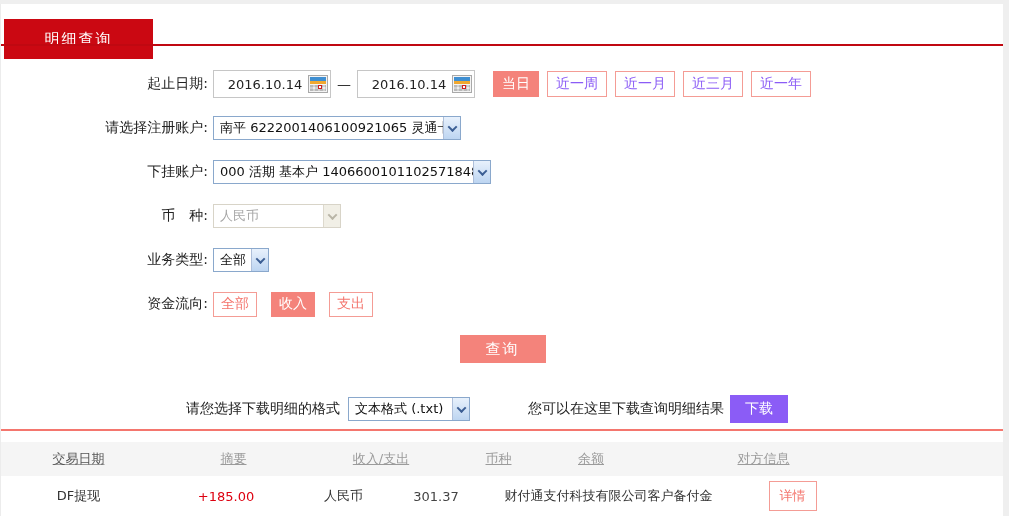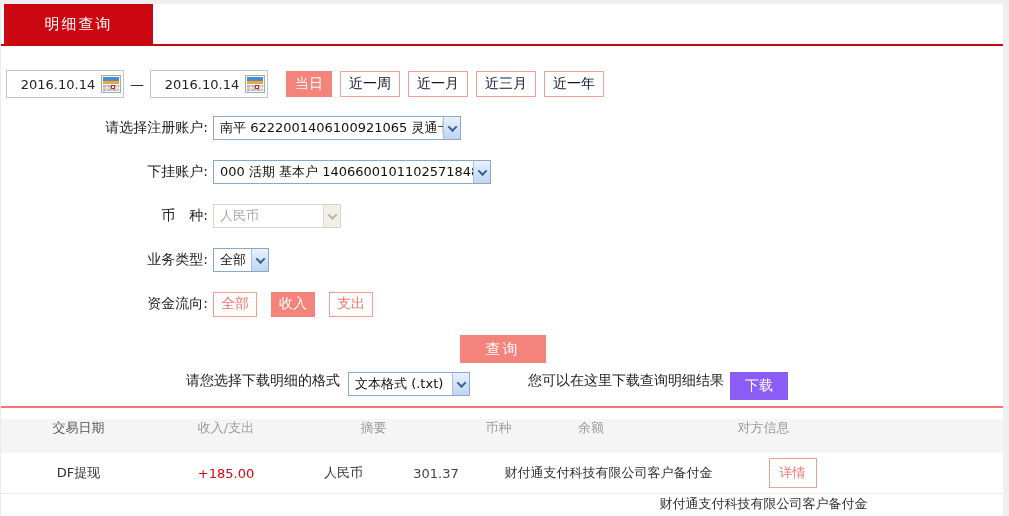--- a/index.html
+++ b/index.html
@@ -8,21 +8,21 @@
     background:#efefef;
     font-family:"DejaVu Sans","Liberation Sans",sans-serif;
     position:relative;
   }
   .panel {
     position:absolute; top:4px; left:0; width:1003px; height:512px;
     background:#ffffff; border-left:1px solid #ececec; overflow:hidden;
   }
   
   .tab {
-    position:absolute; top:0; left:3px; width:149px; height:40px;
+    position:absolute; top:15px; left:3px; width:149px; height:40px;
     background:#cb0812; color:#fff; font-size:15px; letter-spacing:2px;
     display:flex; align-items:center; justify-content:center; cursor:pointer;
   }
   .tab-underline {
     position:absolute; top:40px; left:0; width:1003px; height:2px; background:#c00811;
   }
   
   .form { position:absolute; top:42px; left:0; width:1003px; }
   .frow { display:flex; align-items:center; height:44px; }
   .frow:first-child { margin-top:16px; }
@@ -48,21 +48,21 @@
       repeating-linear-gradient(to right, #d9d9d9 0 3px, #f6f6f6 3px 5px),
       repeating-linear-gradient(to bottom, #d9d9d9 0 2px, #f6f6f6 2px 4px);
     background-blend-mode:multiply;
   }
   .cal .cal-dot { position:absolute; right:5px; bottom:3px; width:4px; height:4px; border:1px solid #d02020; background:#fff; }
   
   .qbtns { display:flex; align-items:center; margin-left:10px; }
   .qbtn {
     height:26px; padding:0 8px; margin-left:8px; font-size:14px;
     display:flex; align-items:center; justify-content:center; cursor:pointer;
-    border:1px solid #f49c95; color:#0f172a; background:#fff;
+    border:1px solid #f49c95; color:#8b5cf6; background:#fff;
   }
   .qbtn.active { background:#f4837b; color:#fff; border-color:#f4837b; }
   
   .xpsel {
     height:24px; border:1px solid #8aa8cc; background:#fff;
     display:flex; align-items:center; cursor:pointer;
   }
   .xpsel .xval { flex:1; font-size:13px; color:#111; padding:0 4px 0 6px; white-space:nowrap; overflow:hidden; }
   .xpsel .xarrow {
     width:17px; height:22px; margin:0; border-left:1px solid #aebfda;
@@ -81,33 +81,33 @@
     border:1px solid #f49c95; color:#f4756d; background:#fff;
   }
   .flowbtn.active { background:#f4837b; color:#fff; border-color:#f4837b; }
   
   .querybtn {
     margin:9px auto 0 auto; width:86px; height:28px; background:#f4837b; color:#fff;
     font-size:15px; letter-spacing:2px; display:flex; align-items:center; justify-content:center;
     cursor:pointer; border:none;
   }
   
-  .dlrow { display:flex; align-items:flex-start; margin-top:9px; padding-left:185px; height:28px; }
+  .dlrow { display:flex; align-items:center; margin-top:32px; padding-left:185px; height:28px; }
   .dlrow .dltext { font-size:14px; color:#222; }
   .dlrow .xpsel { margin-left:8px; width:122px; }
   .dlrow .hint { margin-left:58px; font-size:14px; color:#222; }
   .dlbtn {
     margin-left:6px; width:58px; height:28px; background:#8b5cf6; color:#fff; font-size:14px;
     display:flex; align-items:center; justify-content:center; cursor:pointer; border:none;
   }
   .sep-salmon { margin-top:6px; height:2px; background:#f4766e; width:1003px; }
   
   .thead {
-    margin-top:11px; height:34px; background:#f5f5f5; display:flex; align-items:flex-start;
-    font-size:13px; color:#9b9b9b;
+    margin-top:11px; height:34px; background:#f5f5f5; display:flex; align-items:center;
+    font-size:13px; color:#9b9b9b;text-decoration:underline;
   }
   .trow { height:41px; display:flex; align-items:center; font-size:13px; color:#333;
           border-bottom:1px solid #e9e9e9; background:#fff; }
   .trow.partial { height:30px; border-bottom:none; align-items:flex-start; }
   .trow.partial .cell { padding-top:1px; }
   .cell { text-align:center; overflow:hidden; white-space:nowrap; }
   .c1 { width:155px; color:#555; }
   .c2 { width:155px; }
   .c3 { width:140px; }
   .c4 { width:95px; }
@@ -126,20 +126,21 @@
 <div class="panel">
 
   <div class="tab">
     <span>明细查询</span>
   </div>
   <div class="tab-underline"></div>
 
   <div class="form">
 
     <div class="frow">
+      <div class="flabel">起止日期:</div>
       <div class="fctrl">
         <div class="dateinput">
           <span class="dval">2016.10.14</span>
           <span class="cal">
             <span class="cal-blue"></span>
             <span class="cal-orange"></span>
             <span class="cal-grid"></span>
             <span class="cal-dot"></span>
           </span>
         </div>
@@ -231,22 +232,22 @@
           </span>
       </div>
       <span class="hint">您可以在这里下载查询明细结果</span>
       <button class="dlbtn">下载</button>
     </div>
 
     <div class="sep-salmon"></div>
 
     <div class="thead">
       <div class="cell c1">交易日期</div>
+      <div class="cell c2">摘要</div>
       <div class="cell c3" style="color:#9b9b9b;">收入/支出</div>
-      <div class="cell c2">摘要</div>
       <div class="cell c4">币种</div>
       <div class="cell c5" style="color:#9b9b9b;">余额</div>
       <div class="cell c6">对方信息</div>
       <div class="cell c7"></div>
     </div>
 
     <div class="trow">
       <div class="cell c2">DF提现</div>
       <div class="cell c3">+185.00</div>
       <div class="cell c4">人民币</div>

